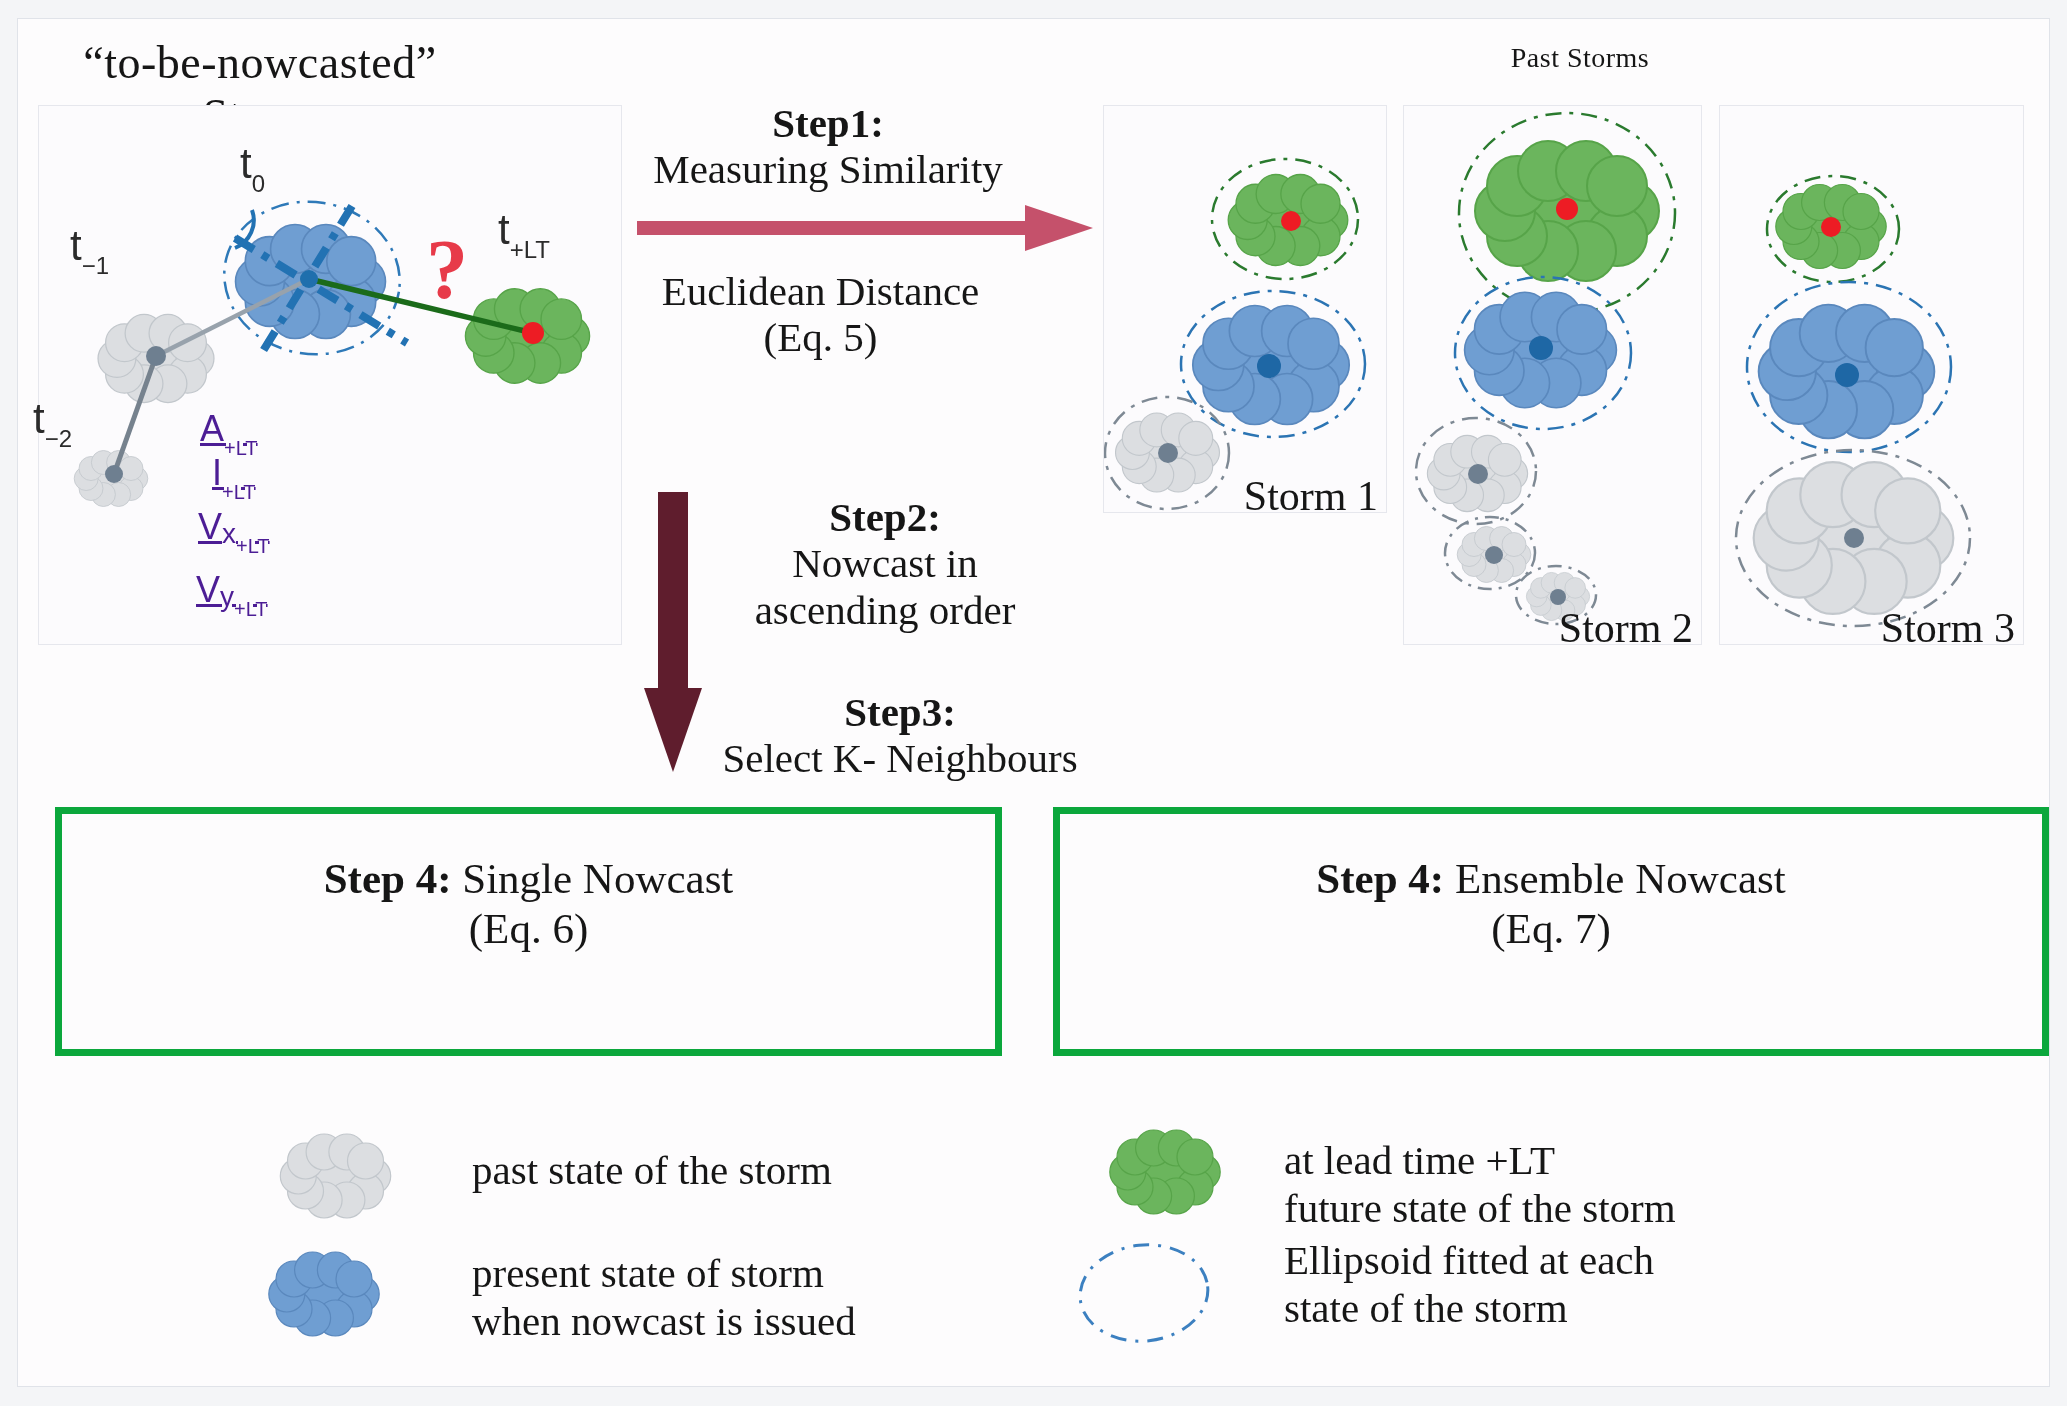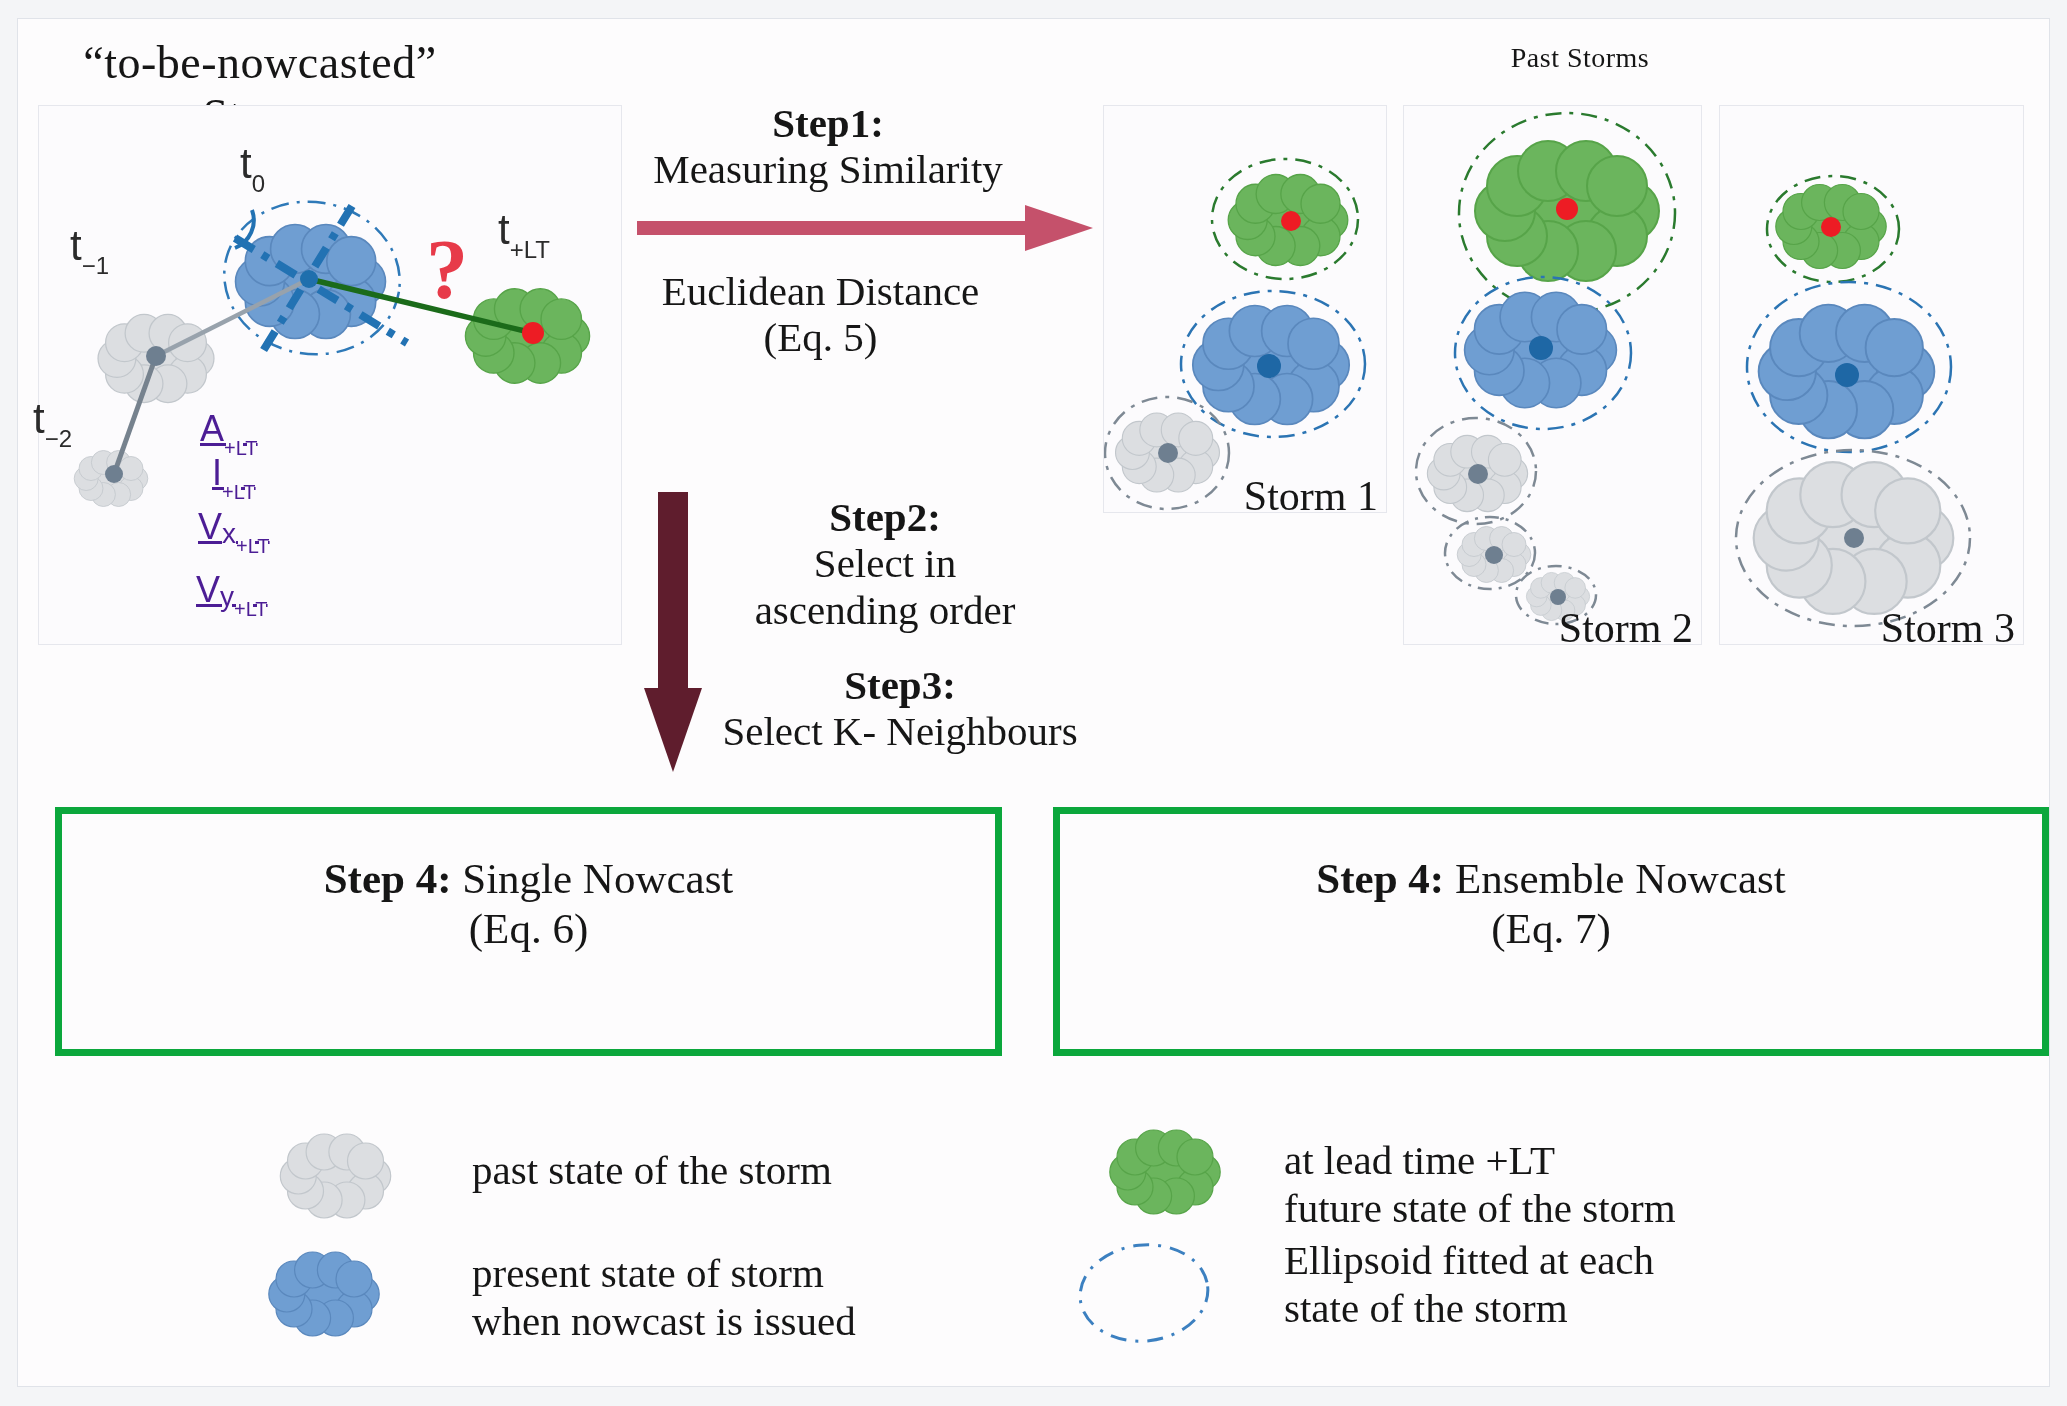--- a/index.html
+++ b/index.html
@@ -111,26 +111,26 @@
   </div>
   <div class="harrow-body"></div>
   <div class="harrow-head"></div>
   <div class="step-block" style="left:628px;top:268px;width:385px;">
     <div>Euclidean Distance</div>
     <div>(Eq. 5)</div>
   </div>
 
   <div class="step-block" style="left:685px;top:494px;width:400px;">
     <div class="b">Step2:</div>
-    <div>Select in</div>
+    <div>Nowcast in</div>
     <div>ascending order</div>
   </div>
   <div class="varrow-body"></div>
   <div class="varrow-head"></div>
-  <div class="step-block" style="left:700px;top:662px;width:400px;">
+  <div class="step-block" style="left:700px;top:689px;width:400px;">
     <div class="b">Step3:</div>
     <div>Select K- Neighbours</div>
   </div>
 
   <div class="panel" style="left:1103px;top:105px;width:284px;height:408px;">
     <svg width="284" height="540" viewBox="0 0 284 540">
       <use href="#cloud" class="c-green" x="119" y="57" width="130" height="114"></use>
       <ellipse cx="181" cy="113" rx="73" ry="60" fill="none" stroke="#2a7a2e" stroke-width="2.5" stroke-dasharray="16 8 4 8"></ellipse>
       <circle cx="187" cy="115" r="10" fill="#ed1c24"></circle>
       <use href="#cloud" class="c-blue" x="82" y="188" width="170" height="142"></use>

